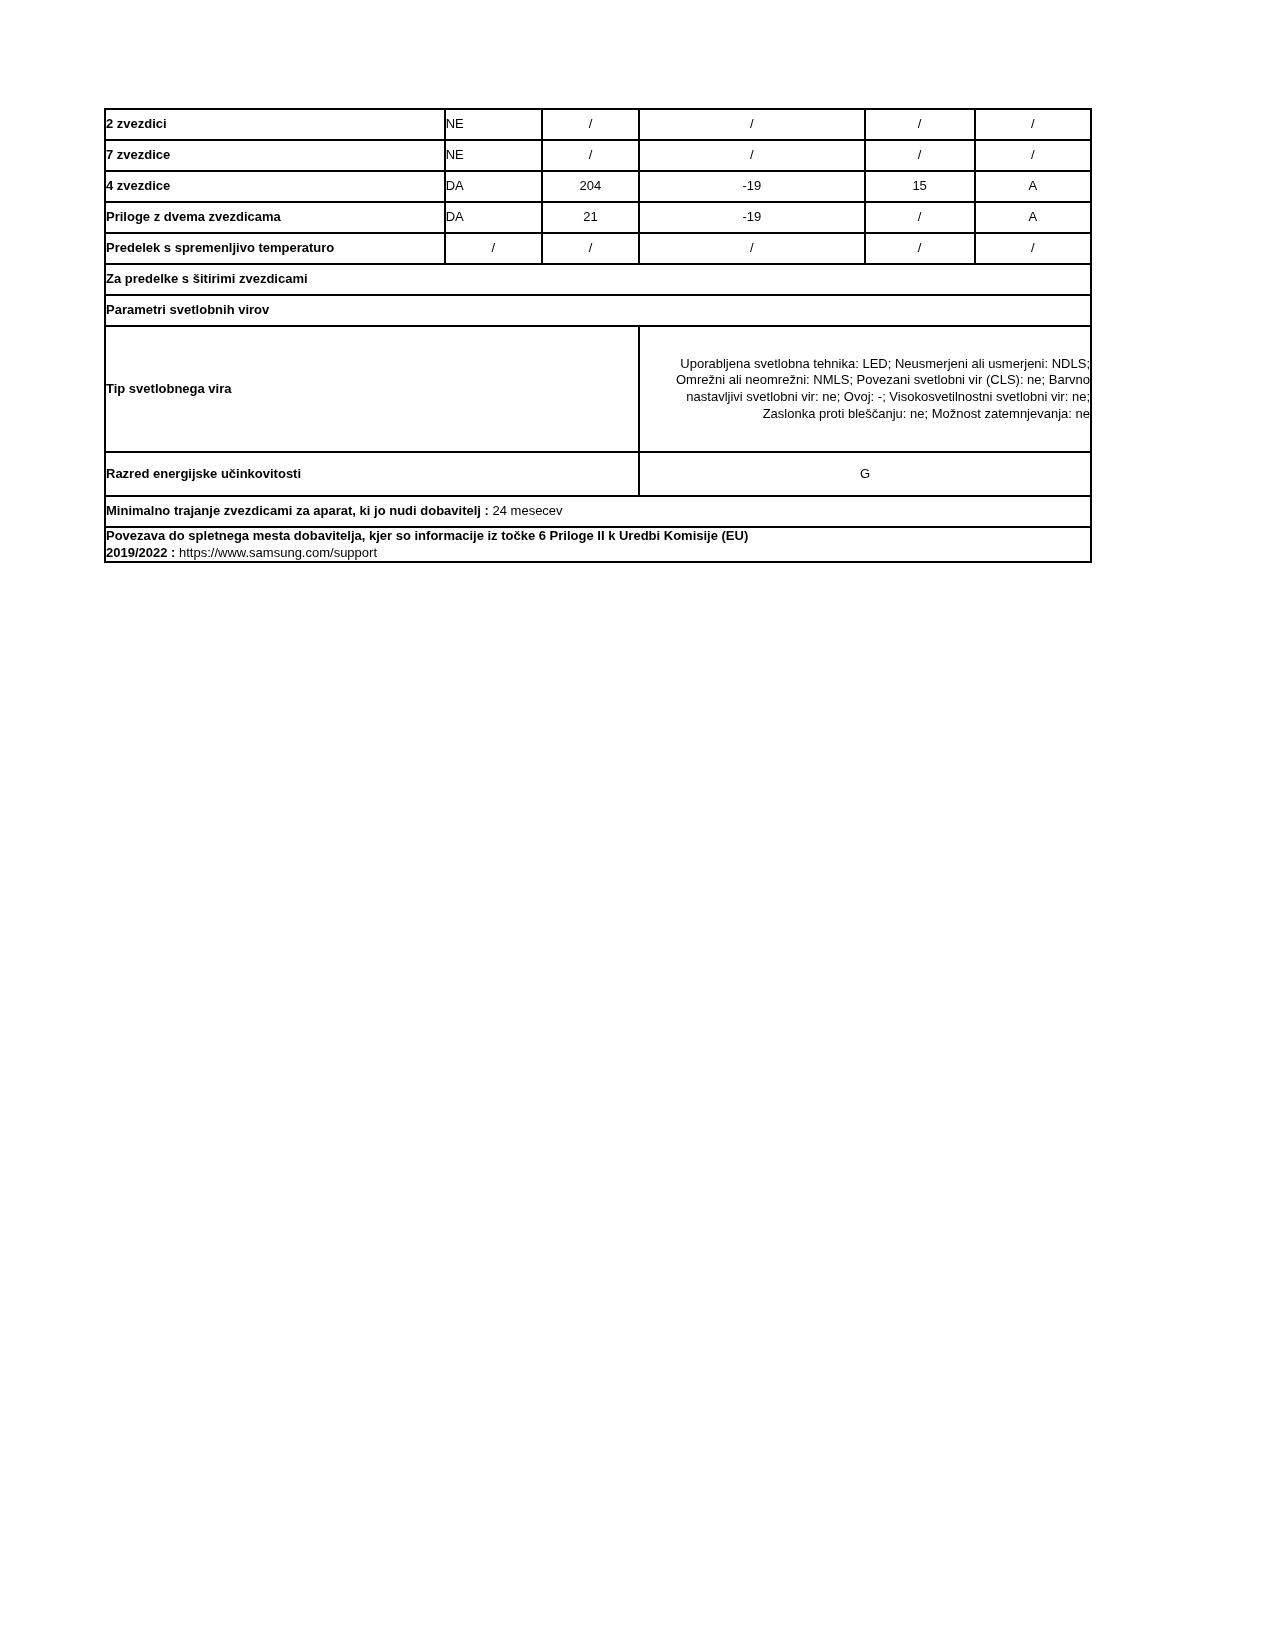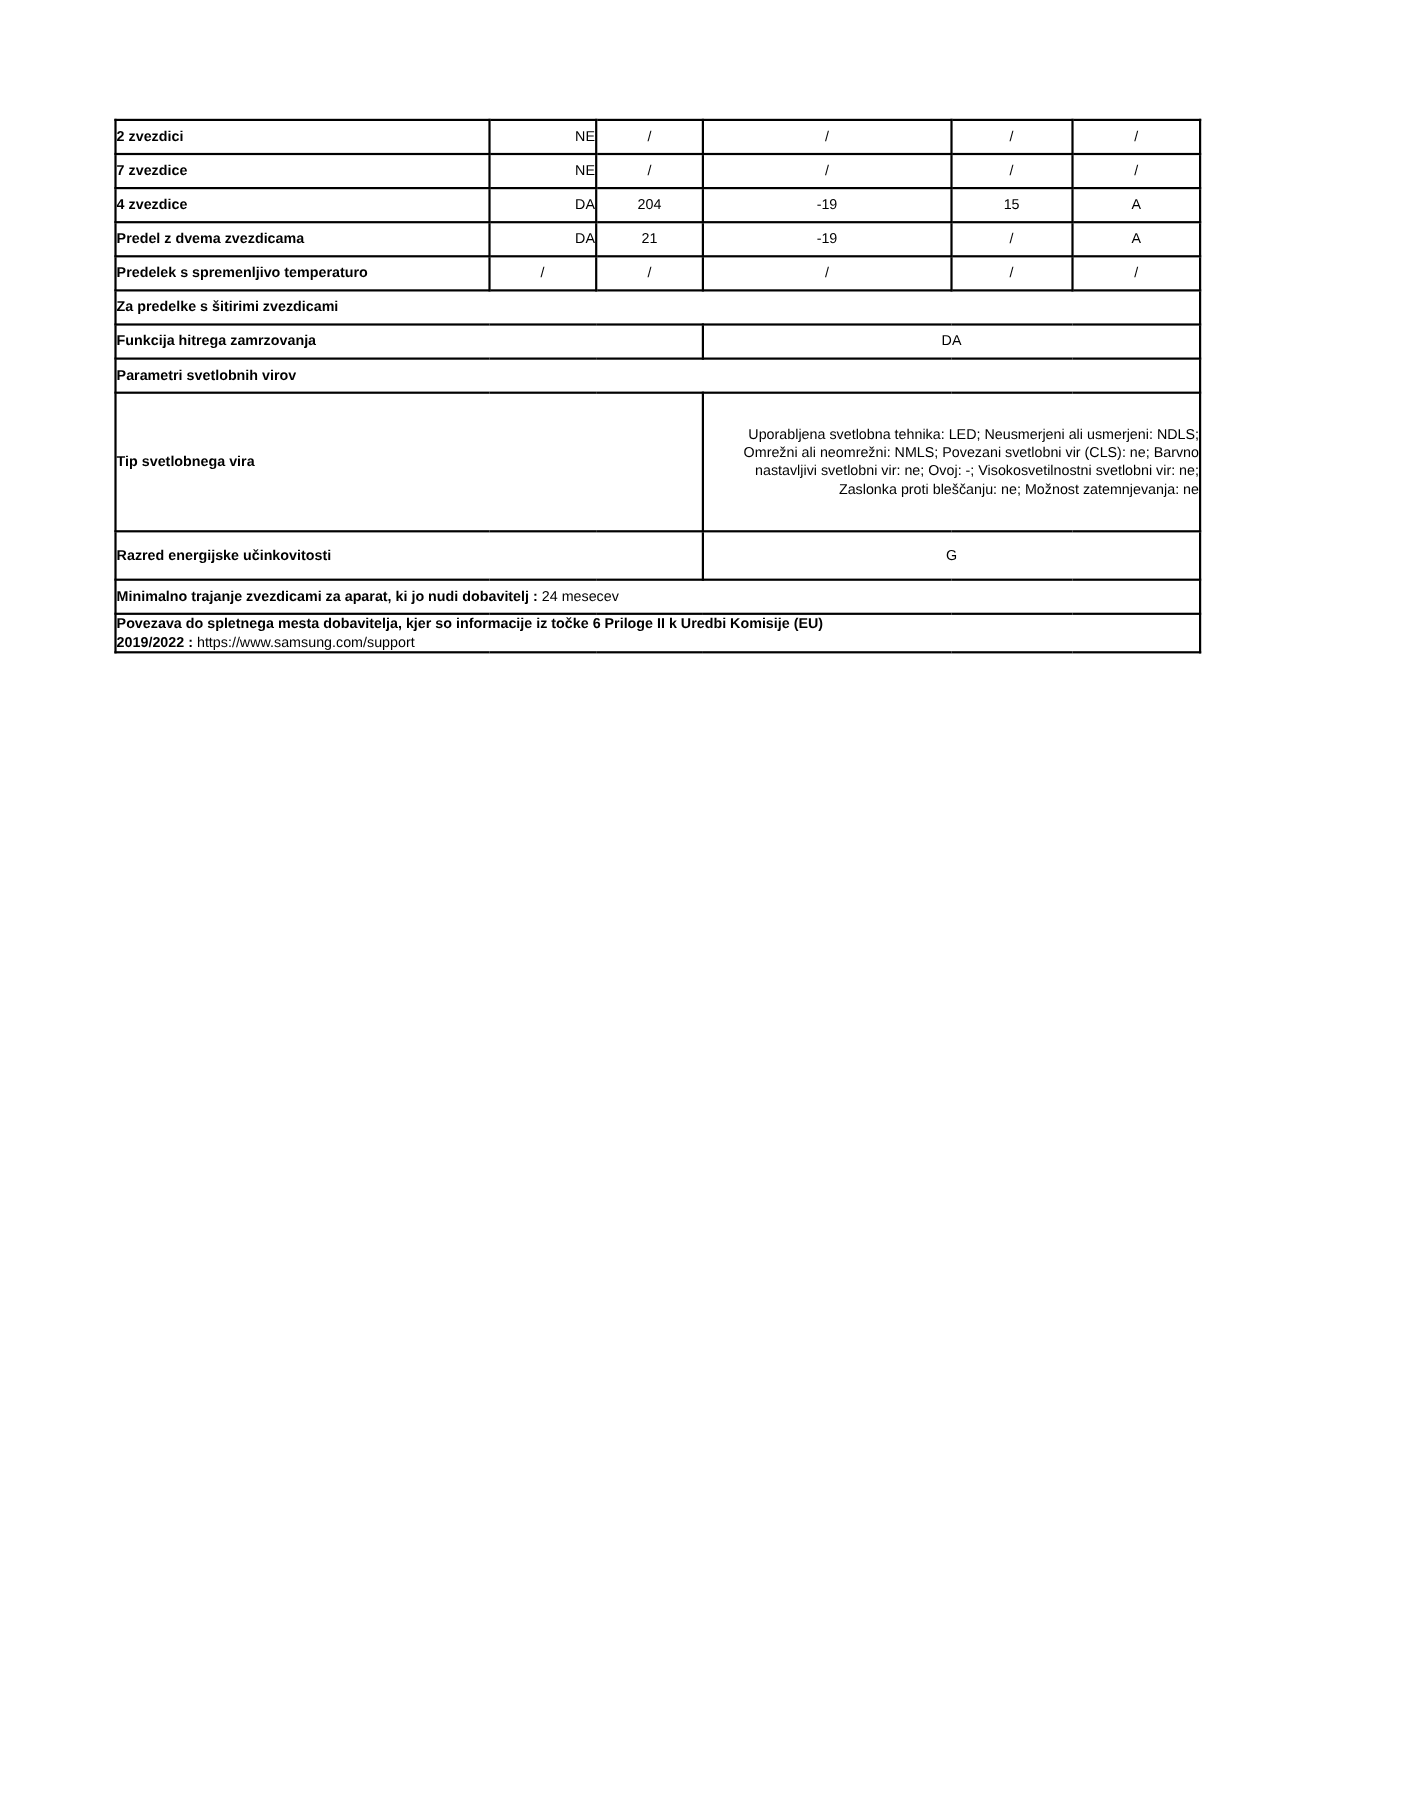--- a/index.html
+++ b/index.html
@@ -47,21 +47,21 @@
     padding: 2px 0 2px 6px;
     white-space: nowrap;
     overflow: hidden;
   }
   .val {
     text-align: center;
     font-weight: normal;
     padding: 2px 2px;
   }
   .val-left {
-    text-align: right;
+    text-align: left;
     font-weight: normal;
     padding: 2px 0 2px 6px;
   }
   .section {
     font-weight: bold;
     padding: 7px 0 7px 6px;
     height: 32px;
   }
   .bigcell {
     font-weight: normal;
@@ -127,21 +127,21 @@
         <tr>
           <td class="lbl">4 zvezdice</td>
           <td class="val-left">DA</td>
           <td class="val">204</td>
           <td class="val">-19</td>
           <td class="val">15</td>
           <td class="val">A</td>
         </tr>
 
         <tr>
-          <td class="lbl">Predel z dvema zvezdicama</td>
+          <td class="lbl">Priloge z dvema zvezdicama</td>
           <td class="val-left">DA</td>
           <td class="val">21</td>
           <td class="val">-19</td>
           <td class="val">/</td>
           <td class="val">A</td>
         </tr>
 
         <tr>
           <td class="lbl">
               <span class="clip">Predelek s spremenljivo temperaturo</span>
@@ -150,24 +150,20 @@
           <td class="val">/</td>
           <td class="val">/</td>
           <td class="val">/</td>
           <td class="val">/</td>
         </tr>
 
         <tr>
           <td class="section" colspan="6">Za predelke s šitirimi zvezdicami</td>
         </tr>
 
-        <tr>
-          <td class="section" colspan="3">Funkcija hitrega zamrzovanja</td>
-          <td class="val" colspan="3">DA</td>
-        </tr>
 
         <tr>
           <td class="section" colspan="6">Parametri svetlobnih virov</td>
         </tr>
 
         <tr>
           <td class="section" colspan="3" style="height:124px;border-radius:10px;">Tip svetlobnega vira</td>
           <td class="bigcell" colspan="3">Uporabljena svetlobna tehnika: LED; Neusmerjeni ali usmerjeni: NDLS; Omrežni ali neomrežni: NMLS; Povezani svetlobni vir (CLS): ne; Barvno nastavljivi svetlobni vir: ne; Ovoj: -; Visokosvetilnostni svetlobni vir: ne; Zaslonka proti bleščanju: ne; Možnost zatemnjevanja: ne</td>
         </tr>
 

